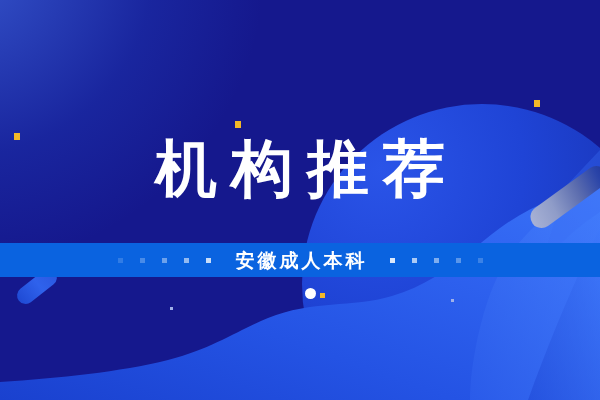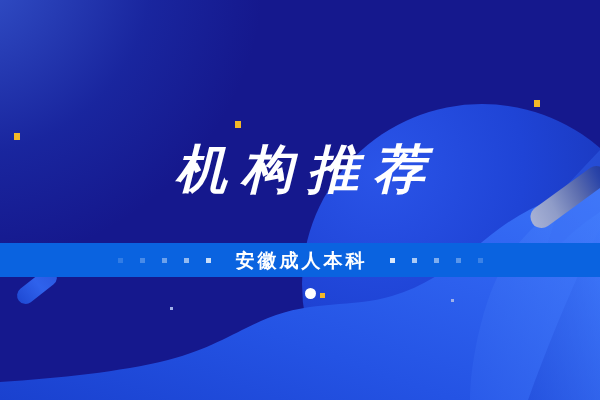--- a/index.html
+++ b/index.html
@@ -69,28 +69,27 @@
   .dot-sq.sm{width:5px;height:5px;}
   .dot-white-lg{width:11px;height:11px;border-radius:50%;background:#ffffff;}
   .dot-pale{width:3px;height:3px;background:#9fb0e8;}
 
   
   .title{
     position:absolute;
     left:0; right:0; top:138px;
     text-align:center;
     color:#ffffff;
-    font-size:52px;
+    font-size:62px;
     line-height:62px;
     font-weight:700;
     letter-spacing:14px;
     text-indent:14px;
     font-family:"DejaVu Sans","Liberation Sans",sans-serif;
     white-space:nowrap;
-    font-style:italic;
   }
 
   
   .banner{
     position:absolute;
     left:0; top:243px;
     width:600px; height:34px;
     background:#0a63e0;
     display:flex;
     align-items:center;

